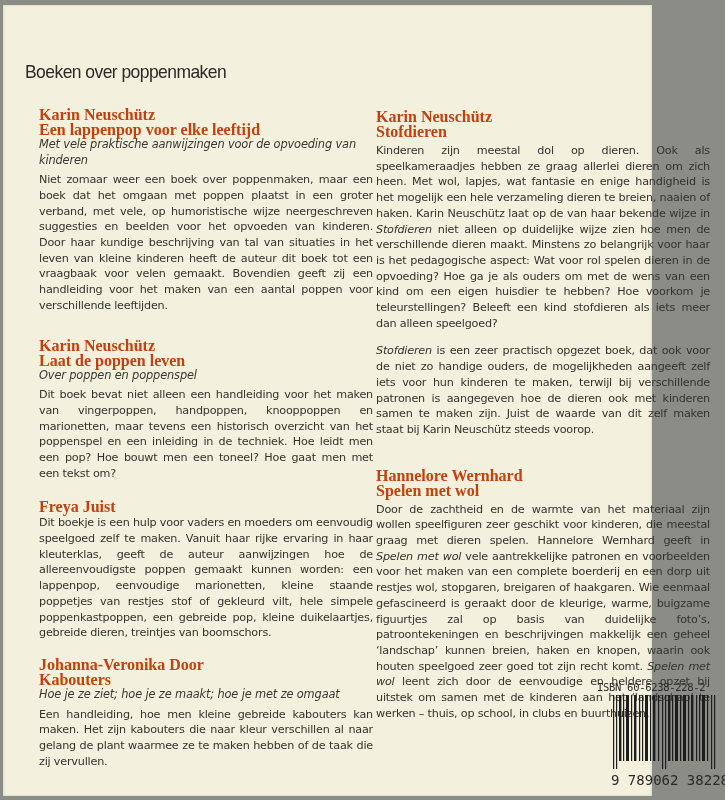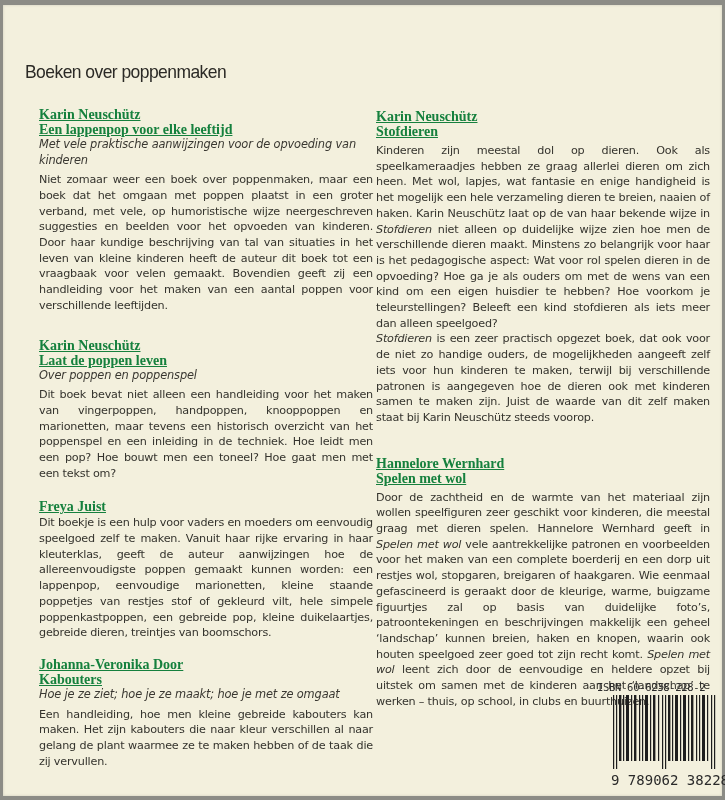--- a/index.html
+++ b/index.html
@@ -2,37 +2,37 @@
 <html><head>
   <meta charset="utf-8">
   <style>
     html, body { margin: 0; padding: 0; }
     body {
       width: 725px; height: 800px; overflow: hidden;
       background: #8c8c86;
       font-family: "DejaVu Sans", sans-serif;
     }
     .page {
-      position: absolute; left: 3px; top: 5px; width: 719px; height: 791px;
+      position: absolute; left: 3px; top: 5px; width: 649px; height: 791px;
       background: #f3f0dd;
       box-shadow: inset 0 0 3px rgba(0,0,0,0.15);
     }
     .title {
       position: absolute; left: 22px; top: 56px;
       font-family: "Liberation Sans", sans-serif;
       font-size: 19px; color: #2b2a26; letter-spacing: -0.6px;
       transform: scaleX(0.92); transform-origin: left top;
     }
     .col { position: absolute; width: 334px; color: #2e2d28; }
     .col.left { left: 36px; top: 102px; }
     .col.right { left: 373px; top: 104px; width: 334px; }
     .entry { margin-bottom: 0; }
     .author, .book {
       font-family: "Liberation Serif", serif; font-weight: bold;
-      font-size: 14px; line-height: 15px; color: #15803d; text-decoration: underline;
+      font-size: 16px; line-height: 15px; color: #c2410c;
     }
     .subtitle {
       font-family: "DejaVu Sans", sans-serif; font-style: italic;
       font-size: 11.4px; line-height: 15.6px; color: #3a3832;
       letter-spacing: -0.15px;
     }
     .body {
       font-family: "DejaVu Sans", sans-serif;
       font-size: 11.2px; line-height: 15.7px; color: #34332d;
       text-align: justify; letter-spacing: -0.2px;
@@ -92,21 +92,21 @@
       <div class="subtitle">Hoe je ze ziet; hoe je ze maakt; hoe je met ze omgaat</div>
       <div class="body">Een handleiding, hoe men kleine gebreide kabouters kan maken. Het zijn kabouters die naar kleur verschillen al naar gelang de plant waarmee ze te maken hebben of de taak die zij vervullen.</div>
     </div>
   </div>
 
   <div class="col right">
     <div class="entry">
       <div class="author">Karin Neuschütz</div>
       <div class="book">Stofdieren</div>
       <div class="body"><span>Kinderen zijn meestal dol op dieren. Ook als speelkameraadjes hebben ze graag allerlei dieren om zich heen. Met wol, lapjes, wat fantasie en enige handigheid is het mogelijk een hele verzameling dieren te breien, naaien of haken. Karin Neuschütz laat op de van haar bekende wijze in </span><i>Stofdieren</i><span> niet alleen op duidelijke wijze zien hoe men de verschillende dieren maakt. Minstens zo belangrijk voor haar is het pedagogische aspect: Wat voor rol spelen dieren in de opvoeding? Hoe ga je als ouders om met de wens van een kind om een eigen huisdier te hebben? Hoe voorkom je teleurstellingen? Beleeft een kind stofdieren als iets meer dan alleen speelgoed?</span></div>
-      <div class="body" style="margin-top:0"><i>Stofdieren</i><span> is een zeer practisch opgezet boek, dat ook voor de niet zo handige ouders, de mogelijkheden aangeeft zelf iets voor hun kinderen te maken, terwijl bij verschillende patronen is aangegeven hoe de dieren ook met kinderen samen te maken zijn. Juist de waarde van dit zelf maken staat bij Karin Neuschütz steeds voorop.</span></div>
+      <div class="body" style="margin-top:12px"><i>Stofdieren</i><span> is een zeer practisch opgezet boek, dat ook voor de niet zo handige ouders, de mogelijkheden aangeeft zelf iets voor hun kinderen te maken, terwijl bij verschillende patronen is aangegeven hoe de dieren ook met kinderen samen te maken zijn. Juist de waarde van dit zelf maken staat bij Karin Neuschütz steeds voorop.</span></div>
     </div>
     <div class="gap-a" style="height:30px"></div>
     <div class="entry">
       <div class="author">Hannelore Wernhard</div>
       <div class="book">Spelen met wol</div>
       <div class="body"><span>Door de zachtheid en de warmte van het materiaal zijn wollen speelfiguren zeer geschikt voor kinderen, die meestal graag met dieren spelen. Hannelore Wernhard geeft in </span><i>Spelen met wol</i><span> vele aantrekkelijke patronen en voorbeelden voor het maken van een complete boerderij en een dorp uit restjes wol, stopgaren, breigaren of haakgaren. Wie eenmaal gefascineerd is geraakt door de kleurige, warme, buigzame figuurtjes zal op basis van duidelijke foto’s, patroontekeningen en beschrijvingen makkelijk een geheel ‘landschap’ kunnen breien, haken en knopen, waarin ook houten speelgoed zeer goed tot zijn recht komt. </span><i>Spelen met wol</i><span> leent zich door de eenvoudige en heldere opzet bij uitstek om samen met de kinderen aan het ‘landschap’ te werken – thuis, op school, in clubs en buurthuizen.</span></div>
     </div>
   </div>
 
   <div class="isbn-block">

